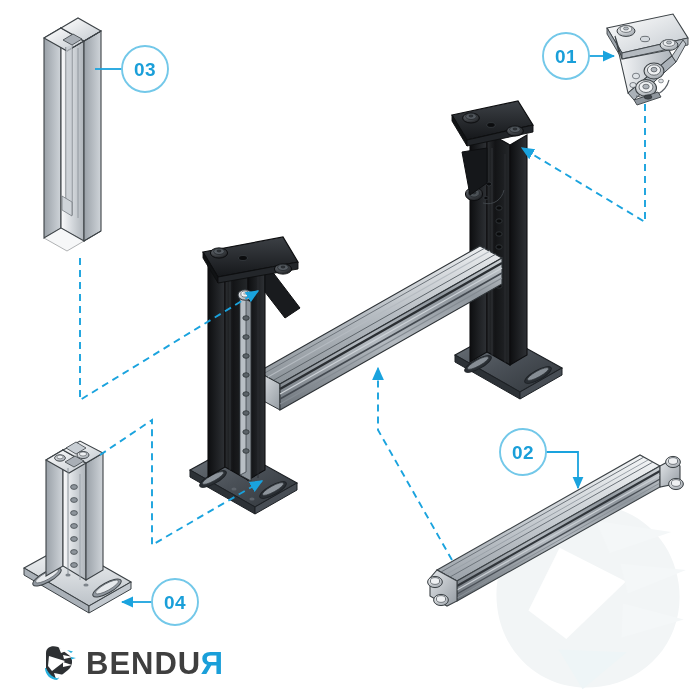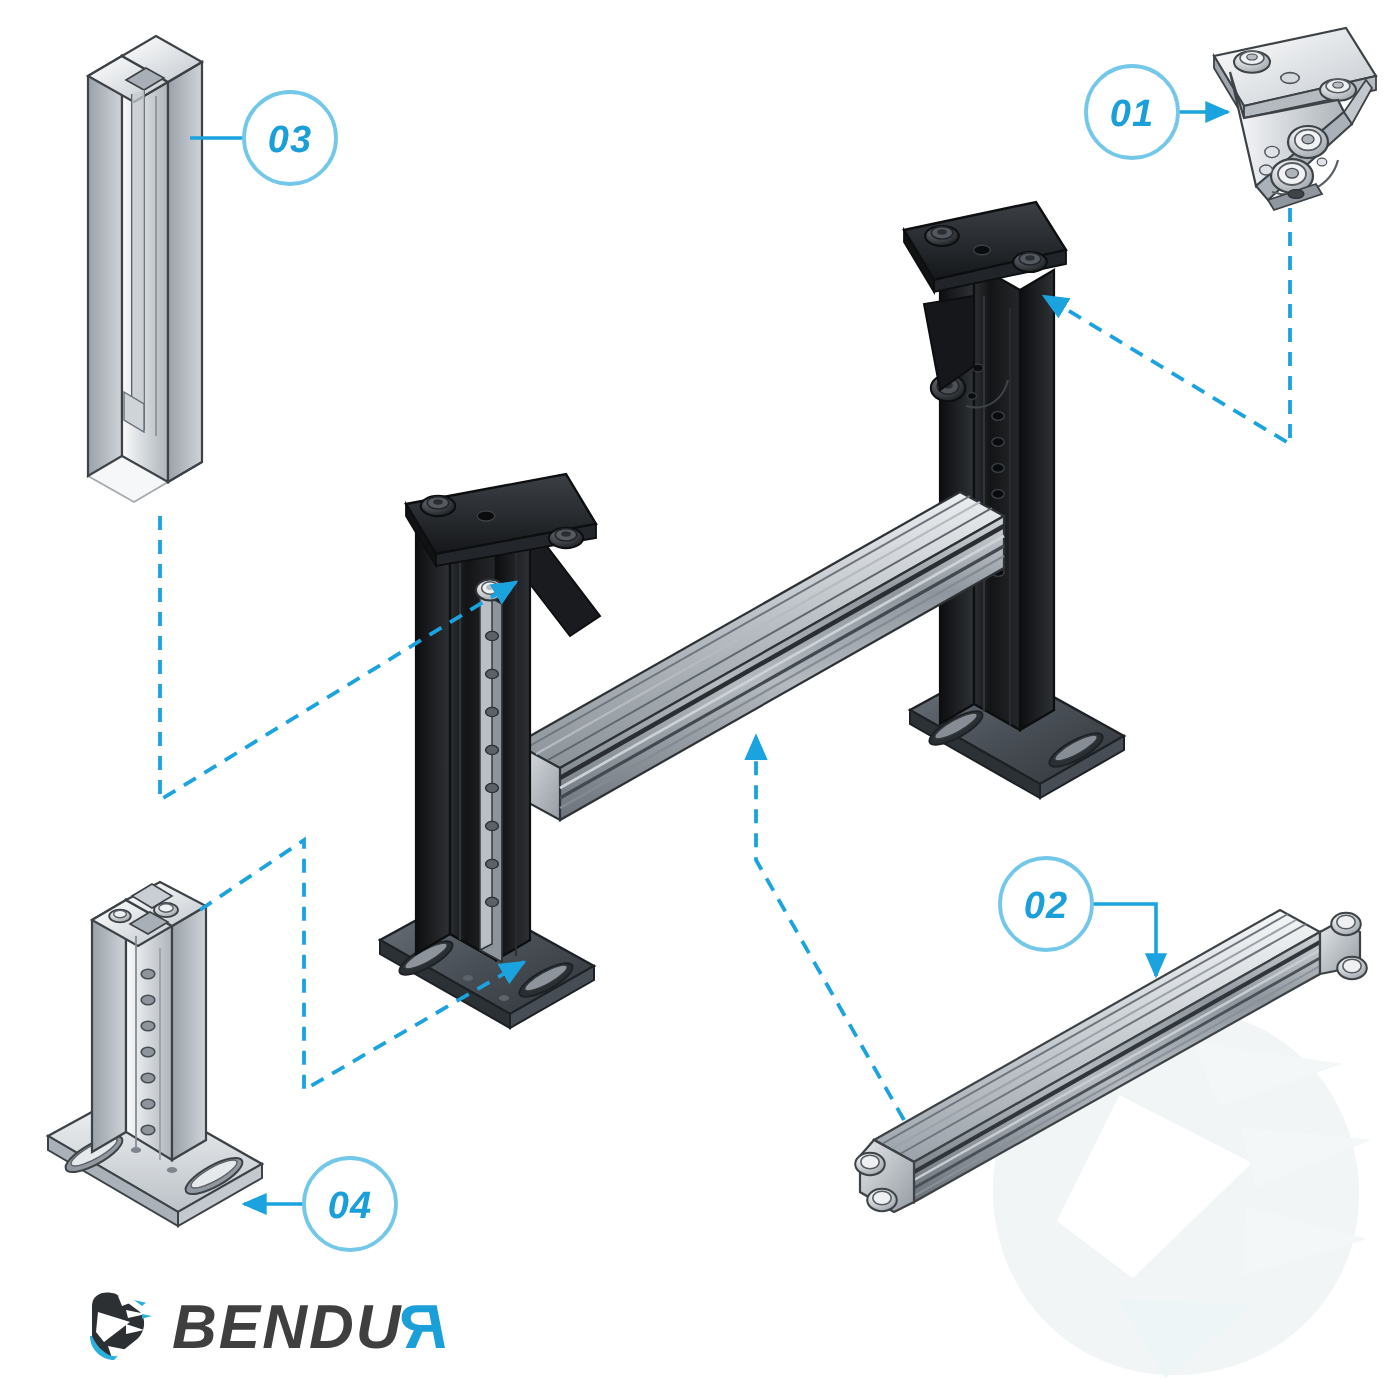--- a/index.html
+++ b/index.html
@@ -1,19 +1,19 @@
 <!DOCTYPE html>
 <html><head>
 <meta charset="utf-8">
 <title>Exploded Assembly Diagram</title>
 <style>
   html,body{margin:0;padding:0;background:#ffffff;}
   body{width:700px;height:700px;overflow:hidden;
        font-family:"Liberation Sans",sans-serif;position:relative;}
-  #stage{position:absolute;inset:0;width:700px;height:700px;font-style:italic;}
+  #stage{position:absolute;inset:0;width:700px;height:700px;}
   .callout-num{font-family:"Liberation Sans",sans-serif;font-weight:bold;
                font-size:19px;letter-spacing:.5px;}
   .logo-word{font-family:"Liberation Sans",sans-serif;font-weight:bold;
              font-size:31px;letter-spacing:1px;}
   .wm{pointer-events:none;}
 </style>
 </head>
 <body>
 
 <div id="stage">

